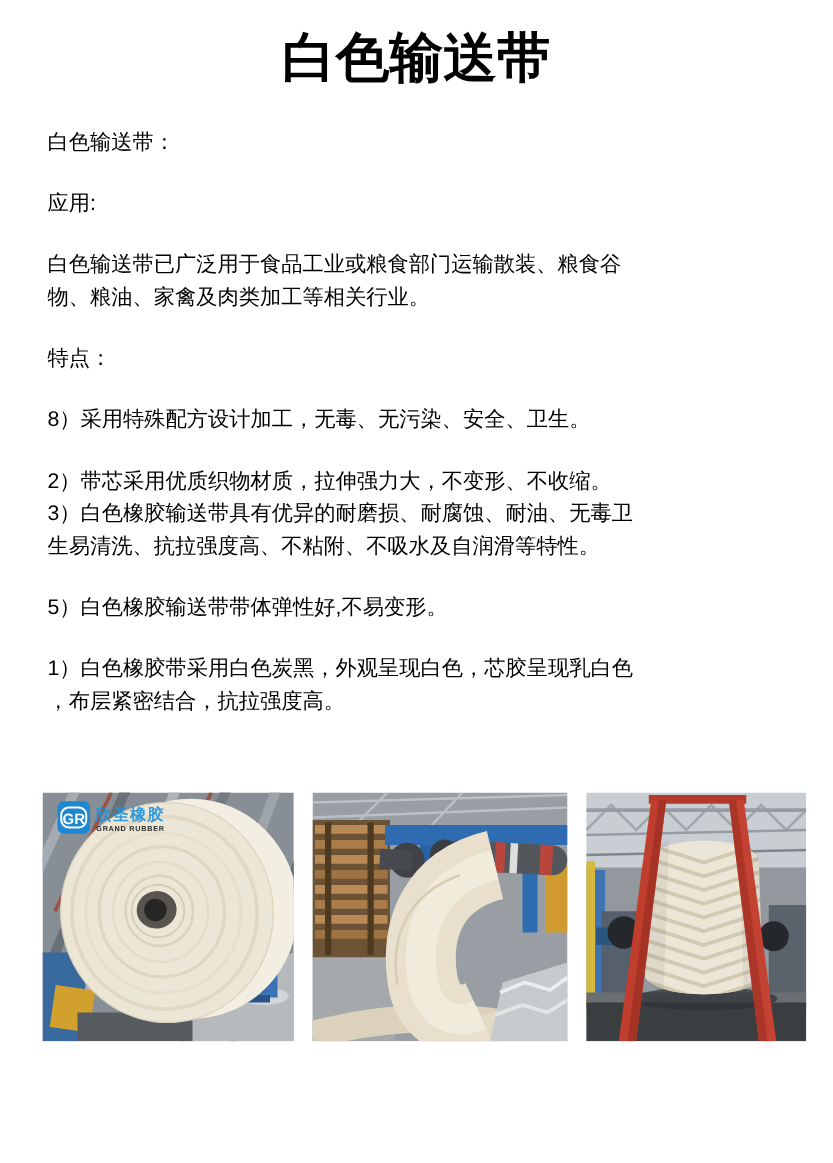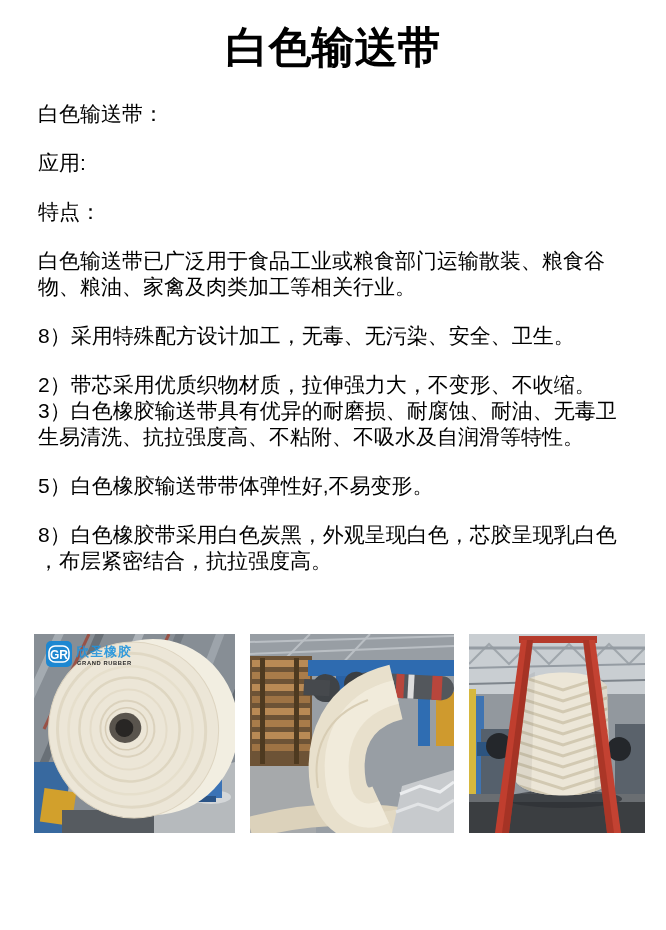--- a/index.html
+++ b/index.html
@@ -6,47 +6,47 @@
   body{
     width:666px;height:930px;overflow:hidden;position:relative;
     font-family:"Liberation Sans","DejaVu Sans",sans-serif;color:#000;
   }
   .title{
     margin:16px 0 0;font-size:43px;line-height:62px;font-weight:bold;
     text-align:center;color:#000;
   }
   .content{margin:0 36px 0 38px;}
   .content p{
-    margin:23px 0;font-size:21px;line-height:26px;
+    margin:23px 0;font-size:17px;line-height:26px;
     white-space:pre-line;color:#000;
   }
   .gallery{display:flex;gap:7px;margin:56px 0 0 30px;}
   .photo{margin:0;padding:4px;line-height:0;}
   .photo svg{display:block;}
   .photo text{font-family:"Liberation Sans","DejaVu Sans",sans-serif;}
 </style>
 </head>
 <body>
 
 <div class="page">
 
   <h1 class="title">白色输送带</h1>
 
   <div class="content">
     <p>白色输送带：</p>
     <p>应用:</p>
-    <p>特点：</p>
     <p>白色输送带已广泛用于食品工业或粮食部门运输散装、粮食谷
 物、粮油、家禽及肉类加工等相关行业。</p>
+    <p>特点：</p>
     <p>8）采用特殊配方设计加工，无毒、无污染、安全、卫生。</p>
     <p>2）带芯采用优质织物材质，拉伸强力大，不变形、不收缩。
 3）白色橡胶输送带具有优异的耐磨损、耐腐蚀、耐油、无毒卫
 生易清洗、抗拉强度高、不粘附、不吸水及自润滑等特性。</p>
     <p>5）白色橡胶输送带带体弹性好,不易变形。</p>
-    <p>8）白色橡胶带采用白色炭黑，外观呈现白色，芯胶呈现乳白色
+    <p>1）白色橡胶带采用白色炭黑，外观呈现白色，芯胶呈现乳白色
 ，布层紧密结合，抗拉强度高。</p>
   </div>
 
   <div class="gallery">
 
     <figure class="photo">
       <svg width="201" height="199" viewBox="0 0 201 199" role="img" aria-label="车间内的白色输送带大卷">
         <rect x="0" y="0" width="201" height="199" fill="#878e95"></rect>
         <g stroke-width="8" opacity="0.85">
           <line x1="30" y1="-10" x2="-30" y2="120" stroke="#aab1b7"></line>

